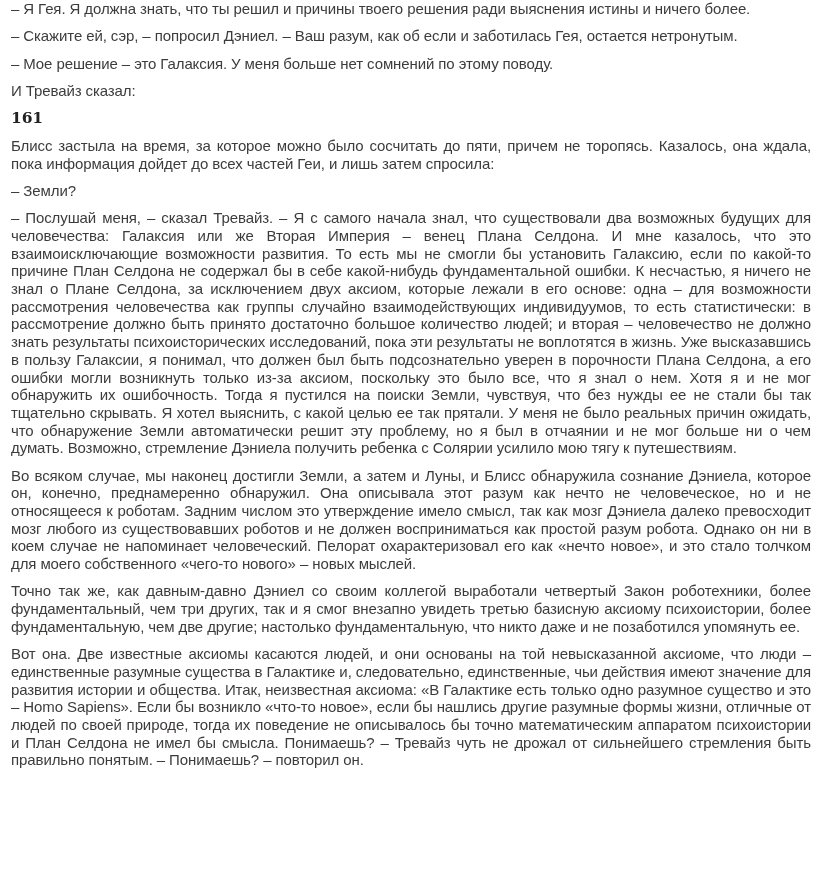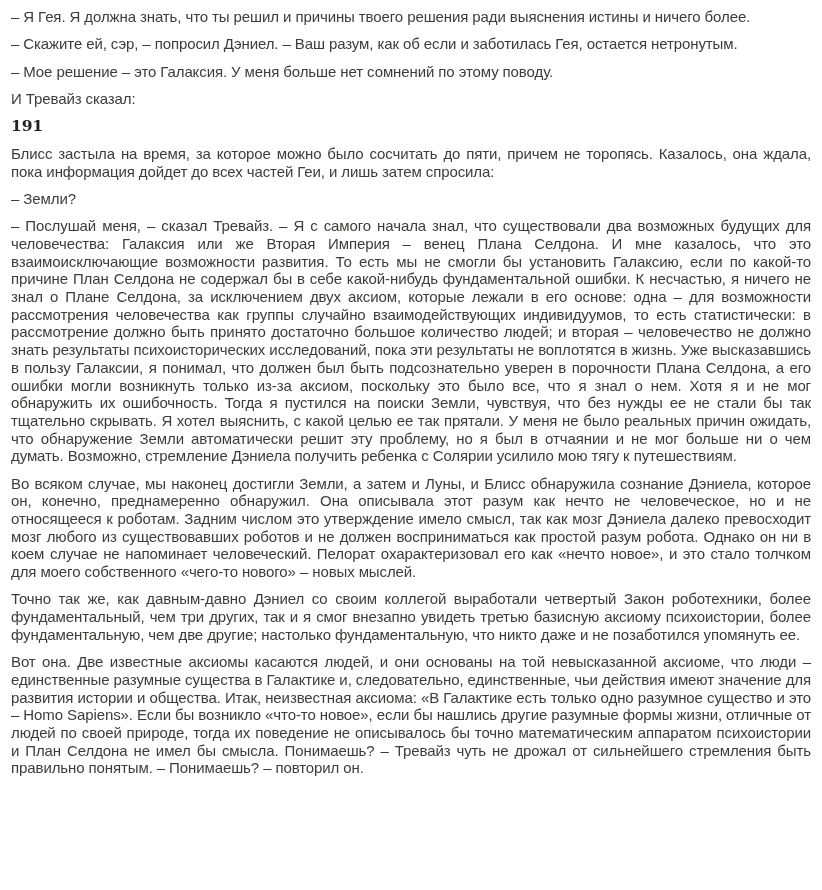--- a/index.html
+++ b/index.html
@@ -9,21 +9,21 @@
   }
   html, body {
     margin: 0;
     padding: 0;
     background: var(--background-color);
   }
   .book-page {
     width: 822px;
     height: 800px;
     box-sizing: border-box;
-    padding: 8px 11px 4px 11px;
+    padding: 0 11px 4px 11px;
     overflow: hidden;
     background: var(--background-color);
     font-family: "Liberation Sans", "DejaVu Sans", sans-serif;
     font-size: 15px;
     line-height: 17.7px;
     letter-spacing: -0.1px;
     color: var(--text-color);
   }
   .book-page p.text-paragraph {
     margin: 0 0 9.6px 0;
@@ -41,21 +41,21 @@
 </style>
 </head>
 <body>
 
 <div class="book-page">
   <p class="text-paragraph">– Я Гея. Я должна знать, что ты решил и причины твоего решения ради выяснения истины и ничего более.</p>
   <p class="text-paragraph">– Скажите ей, сэр, – попросил Дэниел. – Ваш разум, как об если и заботилась Гея, остается нетронутым.</p>
   <p class="text-paragraph">– Мое решение – это Галаксия. У меня больше нет сомнений по этому поводу.</p>
   <p class="text-paragraph">И Тревайз сказал:</p>
 
-  <h2 class="section-heading">191</h2>
+  <h2 class="section-heading">161</h2>
 
   <p class="text-paragraph">Блисс застыла на время, за которое можно было сосчитать до пяти, причем не торопясь. Казалось, она ждала, пока информация дойдет до всех частей Геи, и лишь затем спросила:</p>
   <p class="text-paragraph">– Земли?</p>
   <p class="text-paragraph">– Послушай меня, – сказал Тревайз. – Я с самого начала знал, что существовали два возможных будущих для человечества: Галаксия или же Вторая Империя – венец Плана Селдона. И мне казалось, что это взаимоисключающие возможности развития. То есть мы не смогли бы установить Галаксию, если по какой-то причине План Селдона не содержал бы в себе какой-нибудь фундаментальной ошибки. К несчастью, я ничего не знал о Плане Селдона, за исключением двух аксиом, которые лежали в его основе: одна – для возможности рассмотрения человечества как группы случайно взаимодействующих индивидуумов, то есть статистически: в рассмотрение должно быть принято достаточно большое количество людей; и вторая – человечество не должно знать результаты психоисторических исследований, пока эти результаты не воплотятся в жизнь. Уже высказавшись в пользу Галаксии, я понимал, что должен был быть подсознательно уверен в порочности Плана Селдона, а его ошибки могли возникнуть только из-за аксиом, поскольку это было все, что я знал о нем. Хотя я и не мог обнаружить их ошибочность. Тогда я пустился на поиски Земли, чувствуя, что без нужды ее не стали бы так тщательно скрывать. Я хотел выяснить, с какой целью ее так прятали. У меня не было реальных причин ожидать, что обнаружение Земли автоматически решит эту проблему, но я был в отчаянии и не мог больше ни о чем думать. Возможно, стремление Дэниела получить ребенка с Солярии усилило мою тягу к путешествиям.</p>
   <p class="text-paragraph">Во всяком случае, мы наконец достигли Земли, а затем и Луны, и Блисс обнаружила сознание Дэниела, которое он, конечно, преднамеренно обнаружил. Она описывала этот разум как нечто не человеческое, но и не относящееся к роботам. Задним числом это утверждение имело смысл, так как мозг Дэниела далеко превосходит мозг любого из существовавших роботов и не должен восприниматься как простой разум робота. Однако он ни в коем случае не напоминает человеческий. Пелорат охарактеризовал его как «нечто новое», и это стало толчком для моего собственного «чего-то нового» – новых мыслей.</p>
   <p class="text-paragraph">Точно так же, как давным-давно Дэниел со своим коллегой выработали четвертый Закон роботехники, более фундаментальный, чем три других, так и я смог внезапно увидеть третью базисную аксиому психоистории, более фундаментальную, чем две другие; настолько фундаментальную, что никто даже и не позаботился упомянуть ее.</p>
   <p class="text-paragraph">Вот она. Две известные аксиомы касаются людей, и они основаны на той невысказанной аксиоме, что люди – единственные разумные существа в Галактике и, следовательно, единственные, чьи действия имеют значение для развития истории и общества. Итак, неизвестная аксиома: «В Галактике есть только одно разумное существо и это – Homo Sapiens». Если бы возникло «что-то новое», если бы нашлись другие разумные формы жизни, отличные от людей по своей природе, тогда их поведение не описывалось бы точно математическим аппаратом психоистории и План Селдона не имел бы смысла. Понимаешь? – Тревайз чуть не дрожал от сильнейшего стремления быть правильно понятым. – Понимаешь? – повторил он.</p>
 </div>
 
 </body></html>

